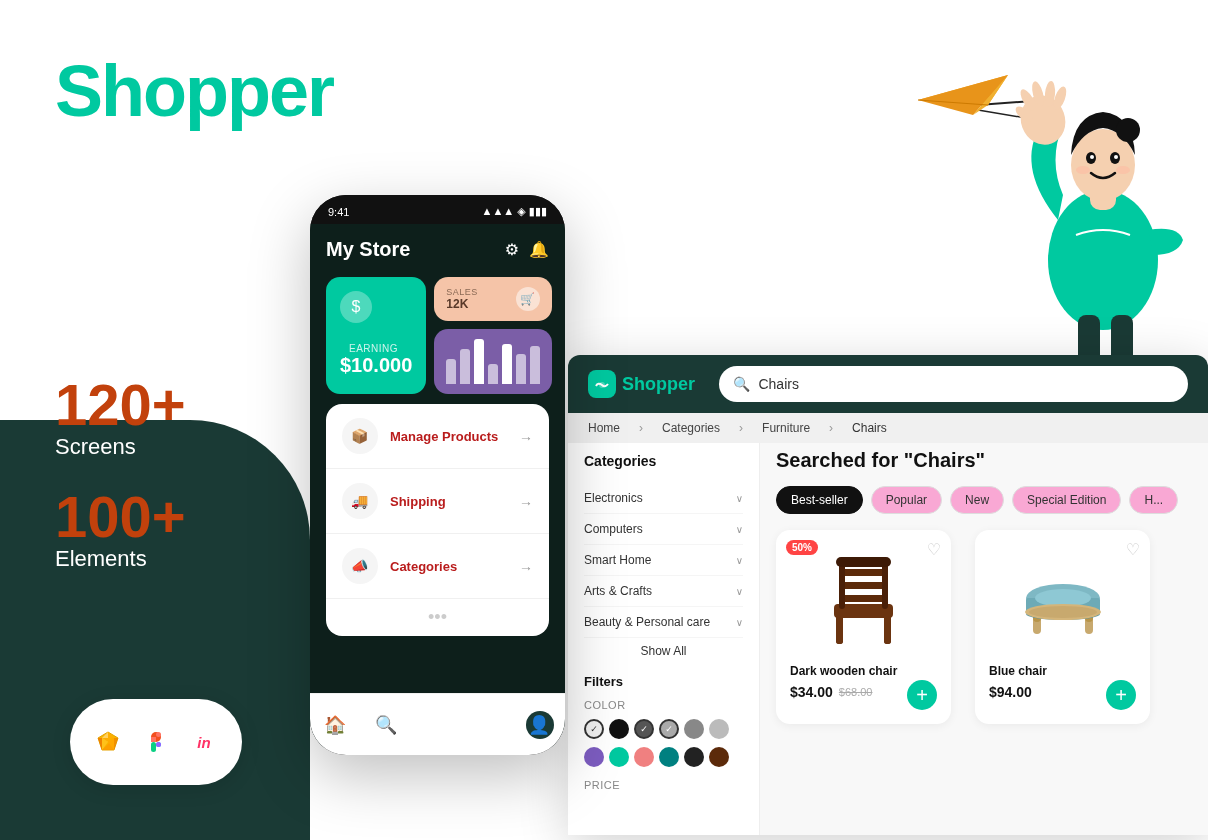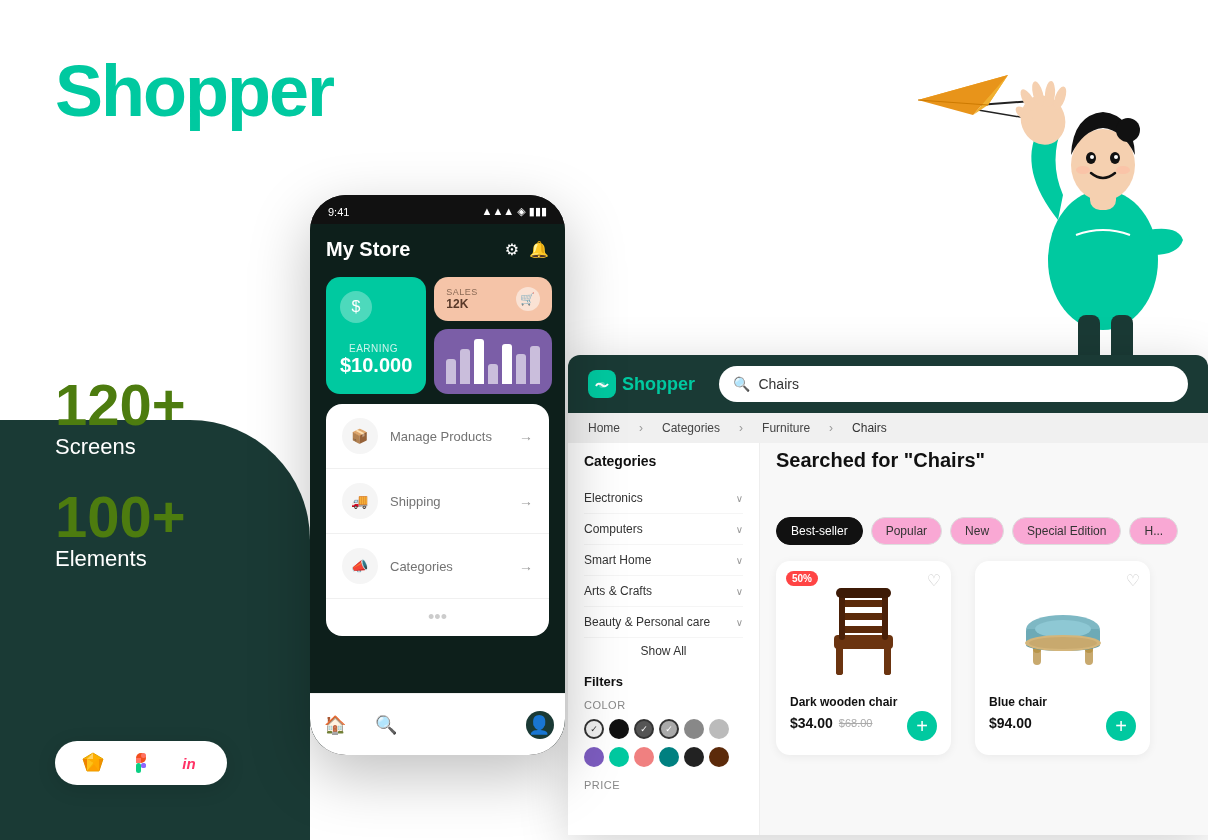--- a/index.html
+++ b/index.html
@@ -40,40 +40,40 @@
     }
 
     .stats-area {
       position: absolute;
       bottom: 240px;
       left: 55px;
     }
     .stat-number {
       font-size: 58px;
       font-weight: 900;
-      color: #4d7c0f;
+      color: #c2410c;
       line-height: 1;
     }
     .stat-label {
       font-size: 22px;
       color: #ffffff;
       font-weight: 400;
       margin-bottom: 28px;
     }
 
     .tools-row {
       position: absolute;
       bottom: 55px;
-      left: 55px;
+      left: 70px;
       display: flex;
       align-items: center;
       gap: 12px;
       background: #ffffff;
       border-radius: 50px;
-      padding: 4px 20px;
+      padding: 25px 20px;
       box-shadow: 0 4px 20px rgba(0,0,0,0.12);
     }
     .tool-icon {
       width: 36px;
       height: 36px;
       border-radius: 8px;
       display: flex;
       align-items: center;
       justify-content: center;
       font-size: 20px;
@@ -245,22 +245,22 @@
       height: 36px;
       border-radius: 50%;
       background: #f5f5f5;
       display: flex;
       align-items: center;
       justify-content: center;
       font-size: 14px;
     }
     .phone-list-text {
       font-size: 13px;
-      color: #737373;
-      font-weight: 400;
+      color: #b91c1c;
+      font-weight: 700;
     }
     .phone-list-arrow {
       color: #999;
       font-size: 14px;
     }
 
     .phone-bottom-nav {
       position: absolute;
       bottom: 0;
       left: 0;
@@ -461,21 +461,20 @@
       flex-wrap: nowrap;
       overflow: hidden;
     }
     .filter-tab {
       padding: 6px 14px;
       border-radius: 20px;
       font-size: 12px;
       cursor: pointer;
       border: 1px solid #ddd;
       white-space: nowrap;
-      margin-top: 31px;
     }
     .filter-tab.active {
       background: #111;
       color: #fff;
       border-color: #111;
     }
     .filter-tab.inactive {
       background: #f9a8d4;
       color: #333;
     }

